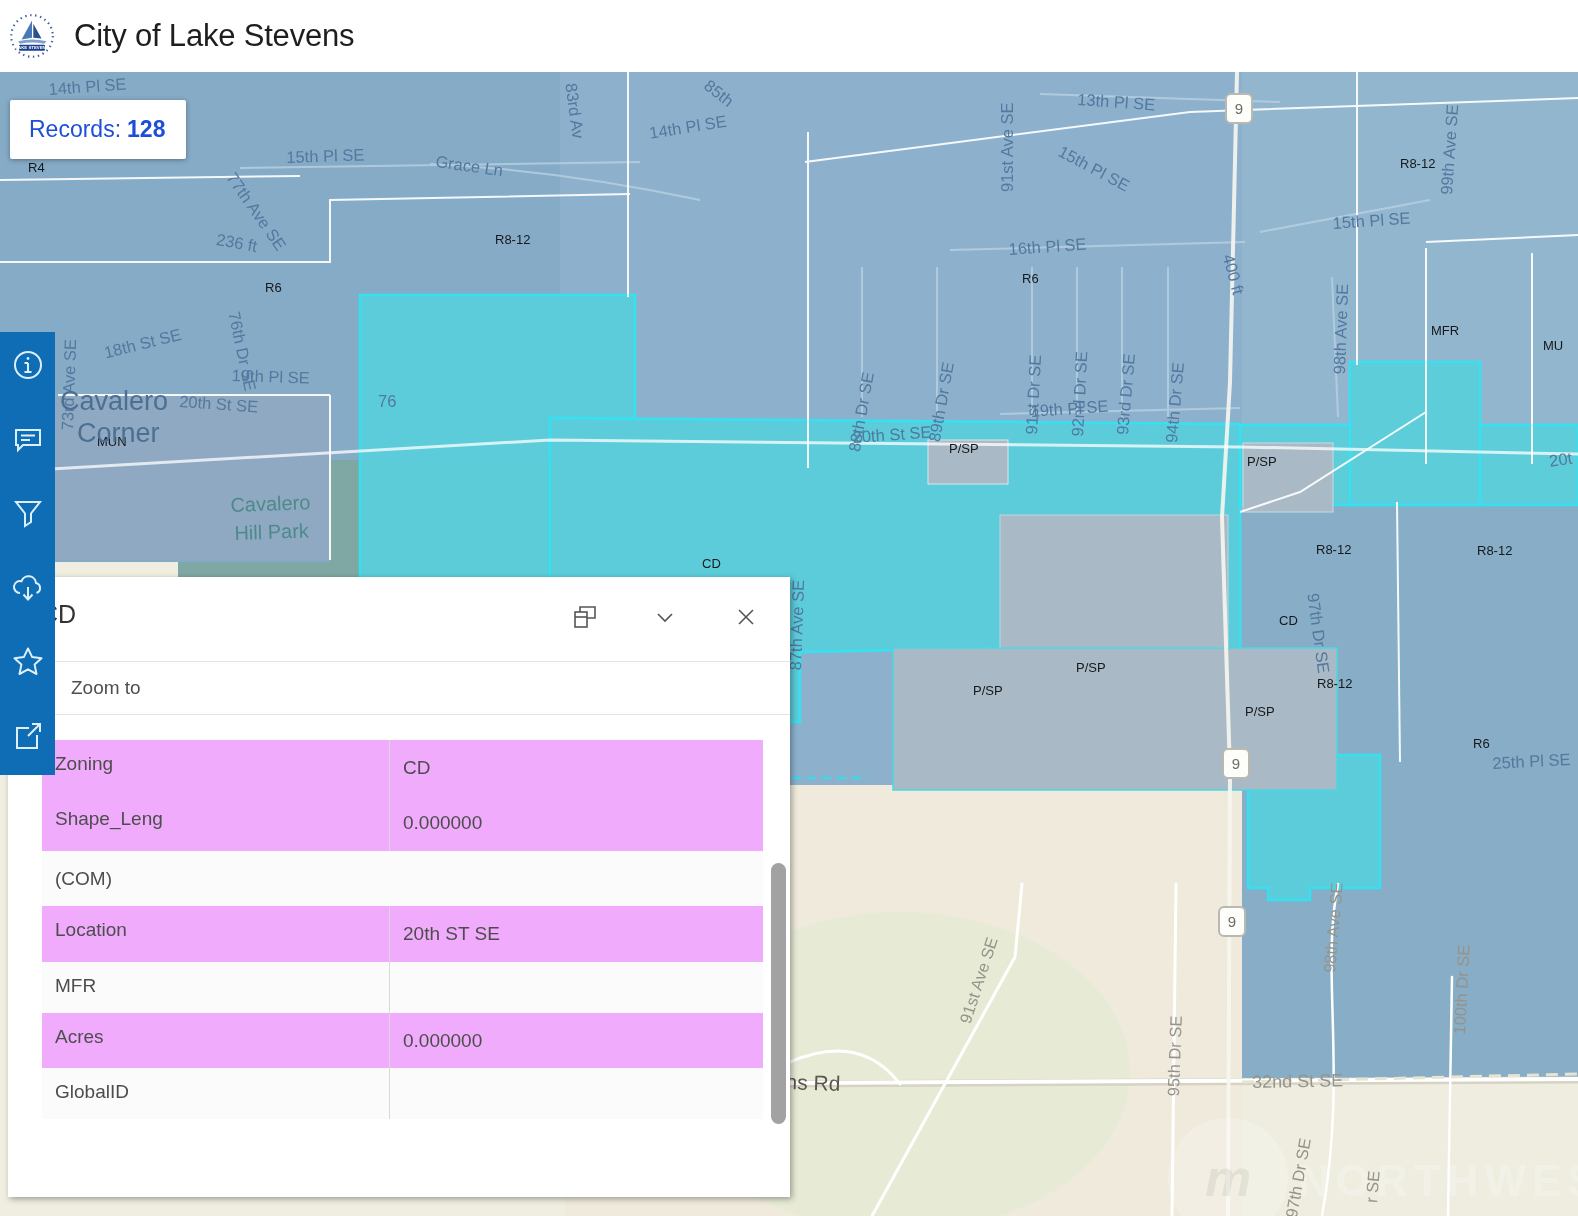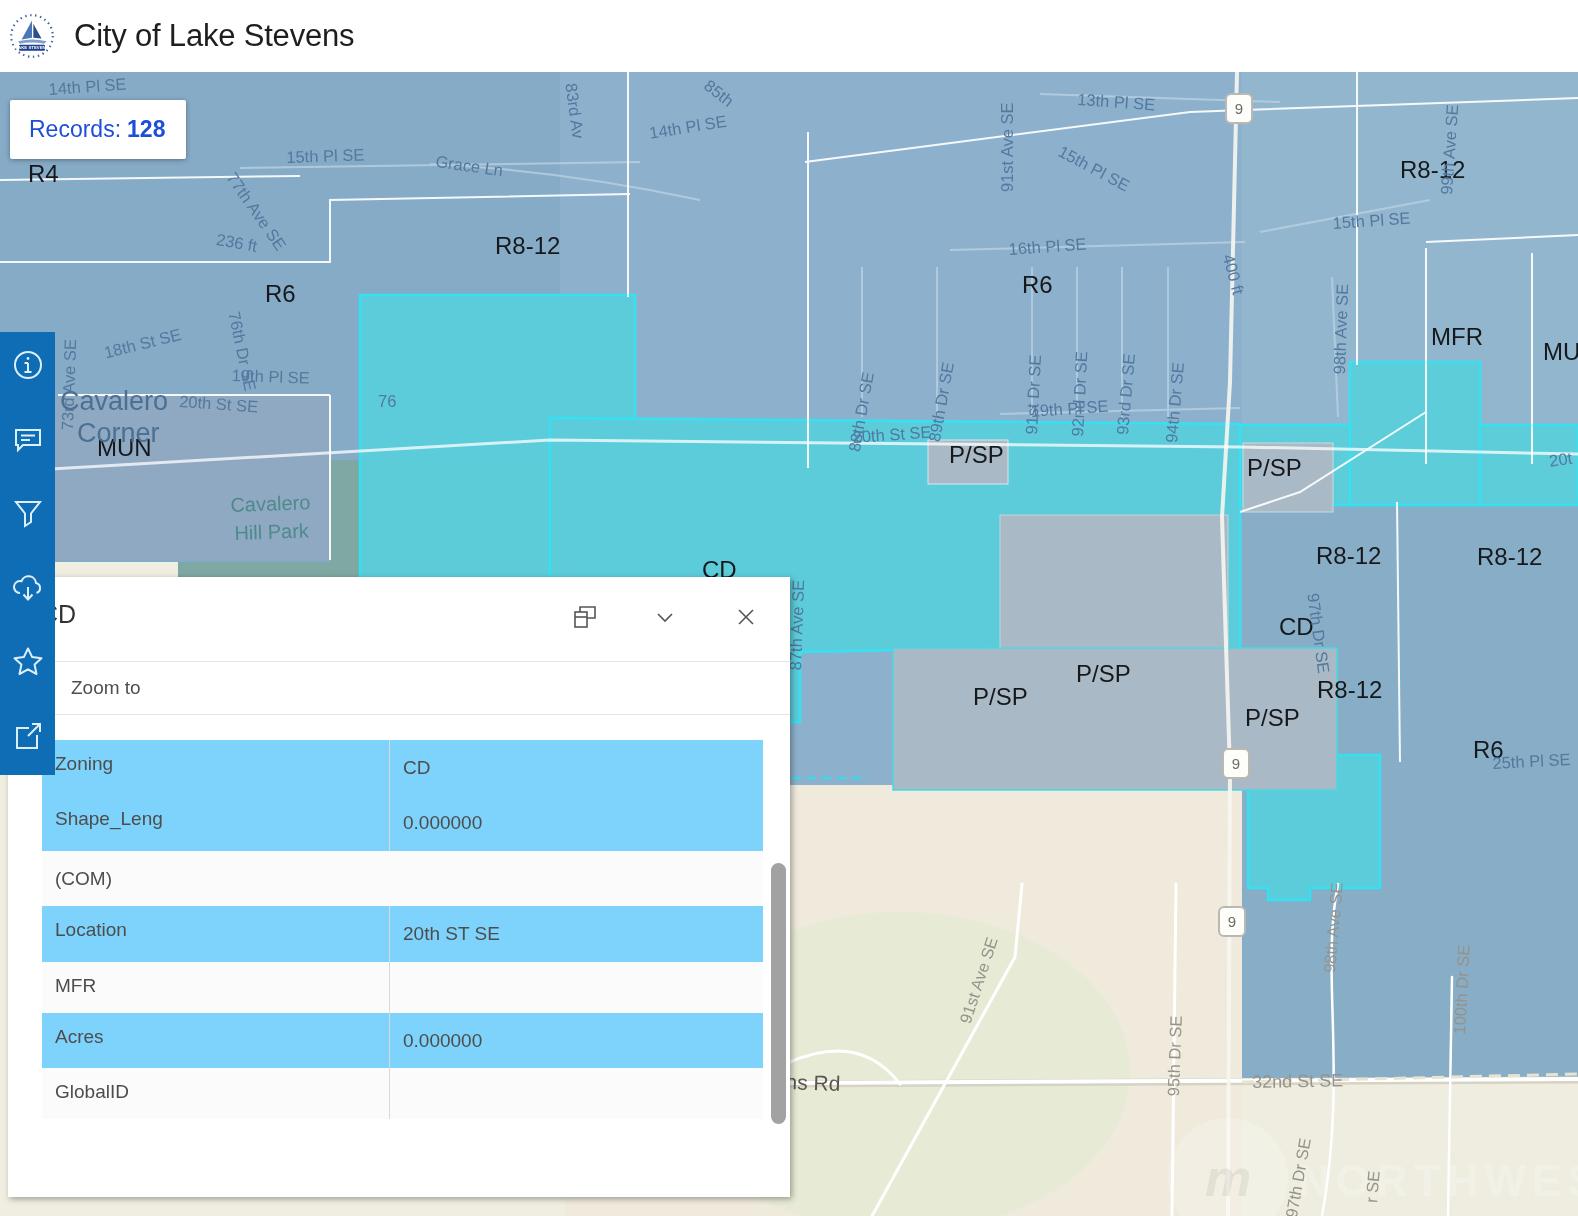--- a/index.html
+++ b/index.html
@@ -11,21 +11,21 @@
   .app-header{
     position:absolute;left:0;top:0;width:1578px;height:72px;background:#ffffff;z-index:20;
     display:flex;align-items:center;
   }
   .logo{width:52px;height:52px;margin-left:6px;flex:0 0 auto;}
   .app-title{margin-left:16px;font-size:31px;color:#1e1e1e;letter-spacing:-0.2px;}
   
   .map{position:absolute;left:0;top:72px;width:1578px;height:1144px;overflow:hidden;z-index:1;background:#f0eee1;}
   .map svg.base{position:absolute;left:0;top:0;}
   .maplabels{position:absolute;left:0;top:0;width:100%;height:100%;pointer-events:none;}
-  .zl{position:absolute;font-size:24px;color:#16181b;white-space:nowrap;}
+  .zl{position:absolute;font-size:13px;color:#16181b;white-space:nowrap;}
   .sl{position:absolute;font-size:16.5px;white-space:nowrap;transform-origin:0 0;}
   .tone-blue{color:#54789e;}
   .tone-gray{color:#96938a;}
   .tone-park{color:#4f8a8b;}
   .tone-place{color:#4c6f94;}
   .tone-dark{color:#5a564c;}
   .shield{
     position:absolute;width:24px;height:27px;background:#fdfdfa;border:2px solid #b9b9b2;border-radius:6px;
     color:#6c6c66;font-size:15px;display:flex;align-items:center;justify-content:center;
   }
@@ -59,21 +59,21 @@
   .ph-btn{position:absolute;top:26px;width:30px;height:30px;background:none;border:none;padding:0;cursor:pointer;}
   .ph-btn svg{stroke:#555;fill:none;stroke-width:1.6;}
   .btn-dock{left:562px;}
   .btn-collapse{left:642px;}
   .btn-close{left:723px;}
   .popup-actions{height:52px;border-top:1px solid #e4e4e4;border-bottom:1px solid #e4e4e4;display:flex;align-items:center;}
   .zoomto{margin-left:57px;font-size:19px;color:#4f4f4f;cursor:pointer;background:none;border:none;font-family:inherit;}
   .popup-body{position:relative;height:483px;overflow:hidden;}
   .ftable{position:absolute;left:34px;top:25px;width:721px;}
   .frow{display:flex;min-height:51px;font-size:19px;color:#4d4d4d;}
-  .frow.odd{background:#7dd3fc;}
+  .frow.odd{background:#f0abfc;}
   .frow.even{background:#fbfbfb;}
   .fcell-l{width:348px;padding:13px 10px 13px 13px;box-sizing:border-box;border-right:1px solid #d9d9d9;}
   .fcell-v{width:373px;padding:13px 10px 13px 13px;box-sizing:border-box;}
   .fcell-v span{display:inline-block;max-width:275px;line-height:1.55;word-wrap:break-word;}
   .scroll-thumb{position:absolute;left:763px;top:148px;width:15px;height:261px;border-radius:8px;background:#a2a2a2;}
 </style>
 </head>
 <body>
 
 <div class="map">

